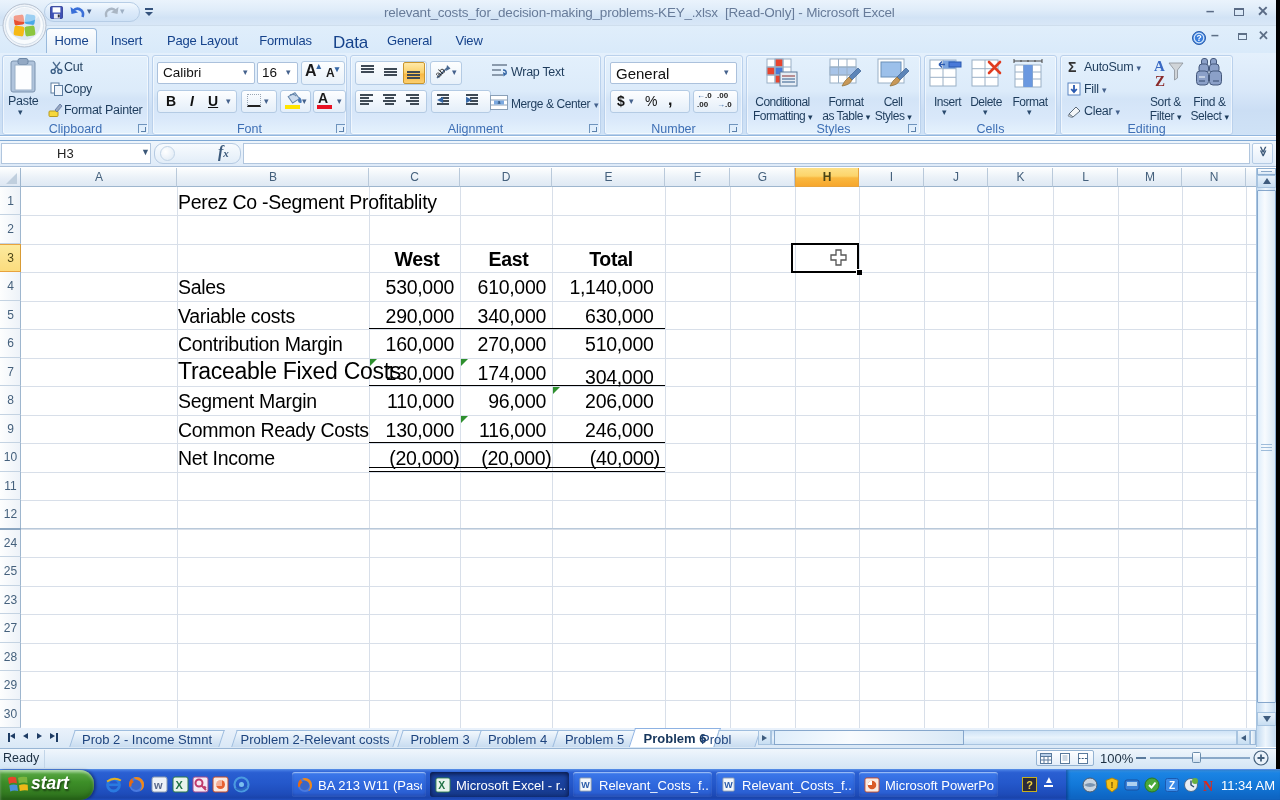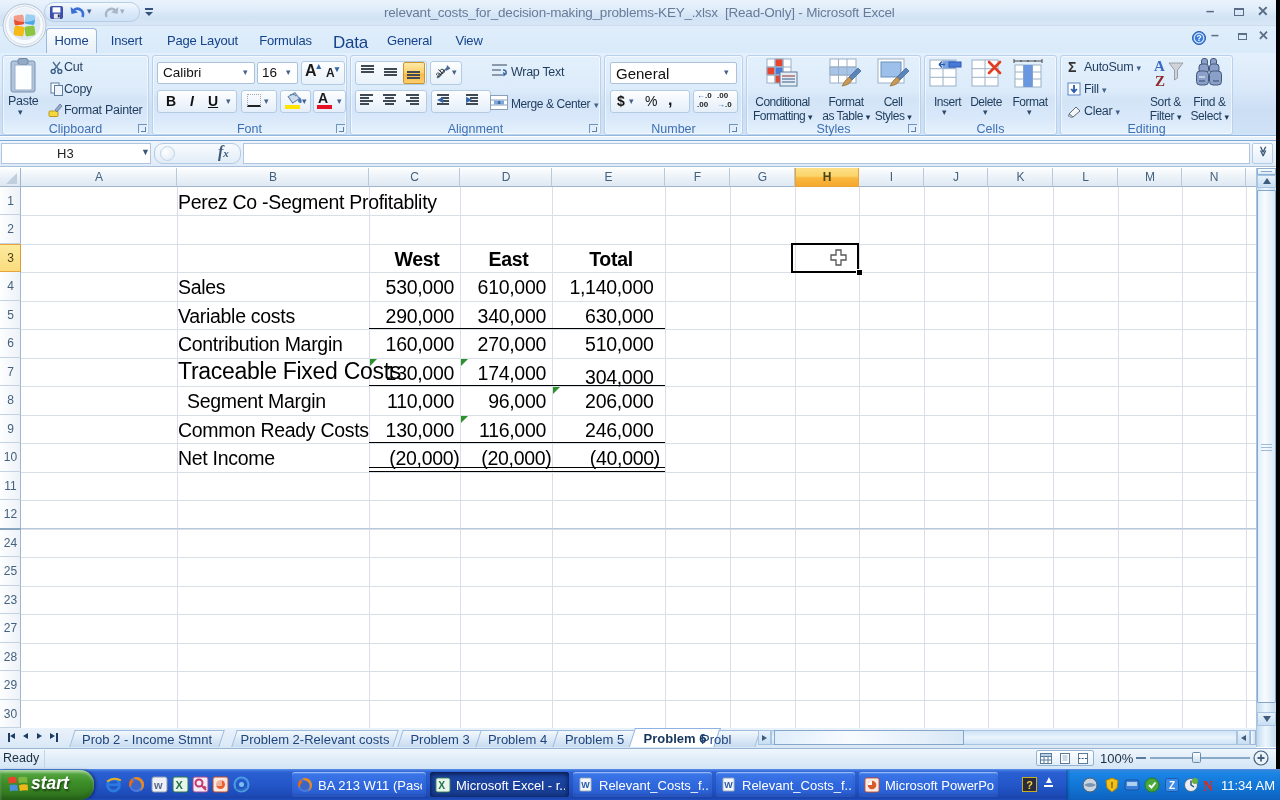--- a/index.html
+++ b/index.html
@@ -445,21 +445,21 @@
 <div class="ab" style="left:460px;top:300.5px;width:92px;height:28.5px;display:flex;align-items:flex-end;justify-content:flex-end;padding-right:6px;padding-bottom:1.5px;font-size:19.5px;font-weight:normal;color:#000;letter-spacing:-0.3px;white-space:nowrap;overflow:visible">340,000</div>
 <div class="ab" style="left:552px;top:300.5px;width:113px;height:28.5px;display:flex;align-items:flex-end;justify-content:flex-end;padding-right:11.5px;padding-bottom:1.5px;font-size:19.5px;font-weight:normal;color:#000;letter-spacing:-0.3px;white-space:nowrap;overflow:visible">630,000</div>
 <div class="ab" style="left:177px;top:329.0px;width:192px;height:28.5px;display:flex;align-items:flex-end;justify-content:flex-start;padding-left:1px;padding-bottom:1.5px;font-size:19.5px;font-weight:normal;color:#000;letter-spacing:-0.3px;white-space:nowrap;overflow:visible">Contribution Margin</div>
 <div class="ab" style="left:369px;top:329.0px;width:91px;height:28.5px;display:flex;align-items:flex-end;justify-content:flex-end;padding-right:6px;padding-bottom:1.5px;font-size:19.5px;font-weight:normal;color:#000;letter-spacing:-0.3px;white-space:nowrap;overflow:visible">160,000</div>
 <div class="ab" style="left:460px;top:329.0px;width:92px;height:28.5px;display:flex;align-items:flex-end;justify-content:flex-end;padding-right:6px;padding-bottom:1.5px;font-size:19.5px;font-weight:normal;color:#000000;letter-spacing:-0.3px;white-space:nowrap;overflow:visible">270,000</div>
 <div class="ab" style="left:552px;top:329.0px;width:113px;height:28.5px;display:flex;align-items:flex-end;justify-content:flex-end;padding-right:11.5px;padding-bottom:1.5px;font-size:19.5px;font-weight:normal;color:#000;letter-spacing:-0.3px;white-space:nowrap;overflow:visible">510,000</div>
 <div class="ab" style="left:177px;top:357.5px;width:192px;height:28.5px;display:flex;align-items:flex-end;justify-content:flex-start;padding-left:1px;padding-bottom:1.5px;font-size:23px;font-weight:normal;color:#000;letter-spacing:-0.3px;white-space:nowrap;overflow:visible">Traceable Fixed Costs</div>
 <div class="ab" style="left:369px;top:357.5px;width:91px;height:28.5px;display:flex;align-items:flex-end;justify-content:flex-end;padding-right:6px;padding-bottom:1.5px;font-size:19.5px;font-weight:normal;color:#000;letter-spacing:-0.3px;white-space:nowrap;overflow:visible">130,000</div>
 <div class="ab" style="left:460px;top:357.5px;width:92px;height:28.5px;display:flex;align-items:flex-end;justify-content:flex-end;padding-right:6px;padding-bottom:1.5px;font-size:19.5px;font-weight:normal;color:#000;letter-spacing:-0.3px;white-space:nowrap;overflow:visible">174,000</div>
 <div class="ab" style="left:552px;top:357.5px;width:113px;height:33px;display:flex;align-items:flex-end;justify-content:flex-end;padding-right:11.5px;padding-bottom:1.5px;font-size:19.5px;font-weight:normal;color:#000;letter-spacing:-0.3px;white-space:nowrap;overflow:visible">304,000</div>
-<div class="ab" style="left:186px;top:386.0px;width:192px;height:28.5px;display:flex;align-items:flex-end;justify-content:flex-start;padding-left:1px;padding-bottom:1.5px;font-size:19.5px;font-weight:normal;color:#000;letter-spacing:-0.3px;white-space:nowrap;overflow:visible">Segment Margin</div>
+<div class="ab" style="left:177px;top:386.0px;width:192px;height:28.5px;display:flex;align-items:flex-end;justify-content:flex-start;padding-left:1px;padding-bottom:1.5px;font-size:19.5px;font-weight:normal;color:#000;letter-spacing:-0.3px;white-space:nowrap;overflow:visible">Segment Margin</div>
 <div class="ab" style="left:369px;top:386.0px;width:91px;height:28.5px;display:flex;align-items:flex-end;justify-content:flex-end;padding-right:6px;padding-bottom:1.5px;font-size:19.5px;font-weight:normal;color:#000;letter-spacing:-0.3px;white-space:nowrap;overflow:visible">110,000</div>
 <div class="ab" style="left:460px;top:386.0px;width:92px;height:28.5px;display:flex;align-items:flex-end;justify-content:flex-end;padding-right:6px;padding-bottom:1.5px;font-size:19.5px;font-weight:normal;color:#000;letter-spacing:-0.3px;white-space:nowrap;overflow:visible">96,000</div>
 <div class="ab" style="left:552px;top:386.0px;width:113px;height:28.5px;display:flex;align-items:flex-end;justify-content:flex-end;padding-right:11.5px;padding-bottom:1.5px;font-size:19.5px;font-weight:normal;color:#000;letter-spacing:-0.3px;white-space:nowrap;overflow:visible">206,000</div>
 <div class="ab" style="left:177px;top:414.5px;width:192px;height:28.5px;display:flex;align-items:flex-end;justify-content:flex-start;padding-left:1px;padding-bottom:1.5px;font-size:19.5px;font-weight:normal;color:#000;letter-spacing:-0.3px;white-space:nowrap;overflow:visible">Common Ready Costs</div>
 <div class="ab" style="left:369px;top:414.5px;width:91px;height:28.5px;display:flex;align-items:flex-end;justify-content:flex-end;padding-right:6px;padding-bottom:1.5px;font-size:19.5px;font-weight:normal;color:#000;letter-spacing:-0.3px;white-space:nowrap;overflow:visible">130,000</div>
 <div class="ab" style="left:460px;top:414.5px;width:92px;height:28.5px;display:flex;align-items:flex-end;justify-content:flex-end;padding-right:6px;padding-bottom:1.5px;font-size:19.5px;font-weight:normal;color:#000;letter-spacing:-0.3px;white-space:nowrap;overflow:visible">116,000</div>
 <div class="ab" style="left:552px;top:414.5px;width:113px;height:28.5px;display:flex;align-items:flex-end;justify-content:flex-end;padding-right:11.5px;padding-bottom:1.5px;font-size:19.5px;font-weight:normal;color:#000;letter-spacing:-0.3px;white-space:nowrap;overflow:visible">246,000</div>
 <div class="ab" style="left:177px;top:443.0px;width:192px;height:28.5px;display:flex;align-items:flex-end;justify-content:flex-start;padding-left:1px;padding-bottom:1.5px;font-size:19.5px;font-weight:normal;color:#000;letter-spacing:-0.3px;white-space:nowrap;overflow:visible">Net Income</div>
 <div class="ab" style="left:369px;top:443.0px;width:91px;height:28.5px;display:flex;align-items:flex-end;justify-content:flex-end;padding-right:0.5px;padding-bottom:1.5px;font-size:19.5px;font-weight:normal;color:#000;letter-spacing:-0.3px;white-space:nowrap;overflow:visible">(20,000)</div>
 <div class="ab" style="left:460px;top:443.0px;width:92px;height:28.5px;display:flex;align-items:flex-end;justify-content:flex-end;padding-right:0.5px;padding-bottom:1.5px;font-size:19.5px;font-weight:normal;color:#000;letter-spacing:-0.3px;white-space:nowrap;overflow:visible">(20,000)</div>

